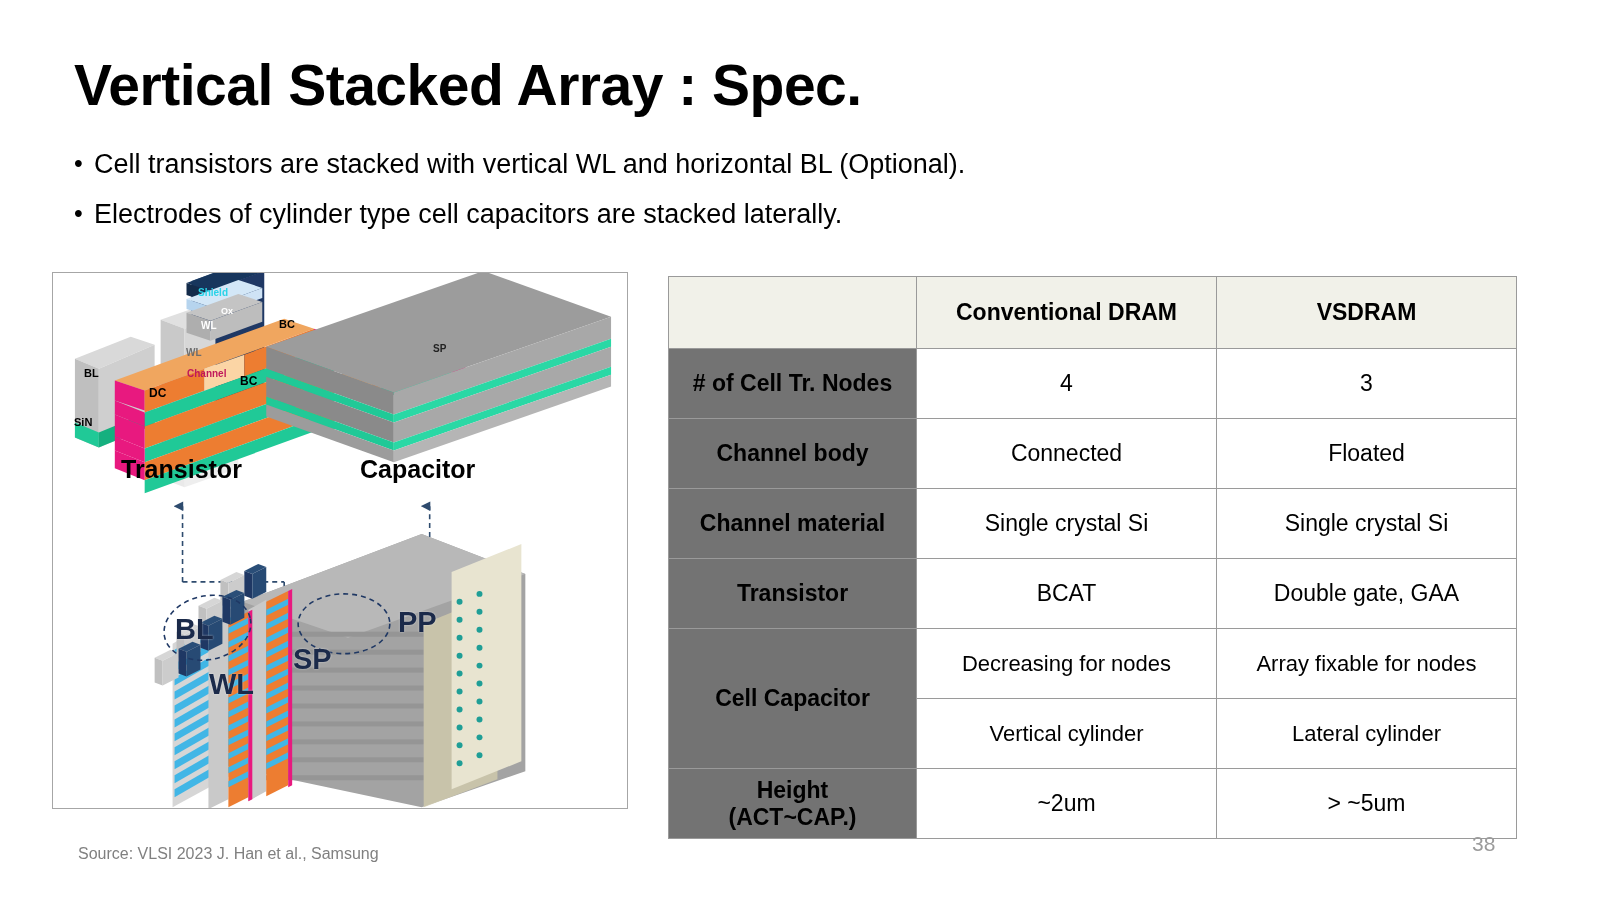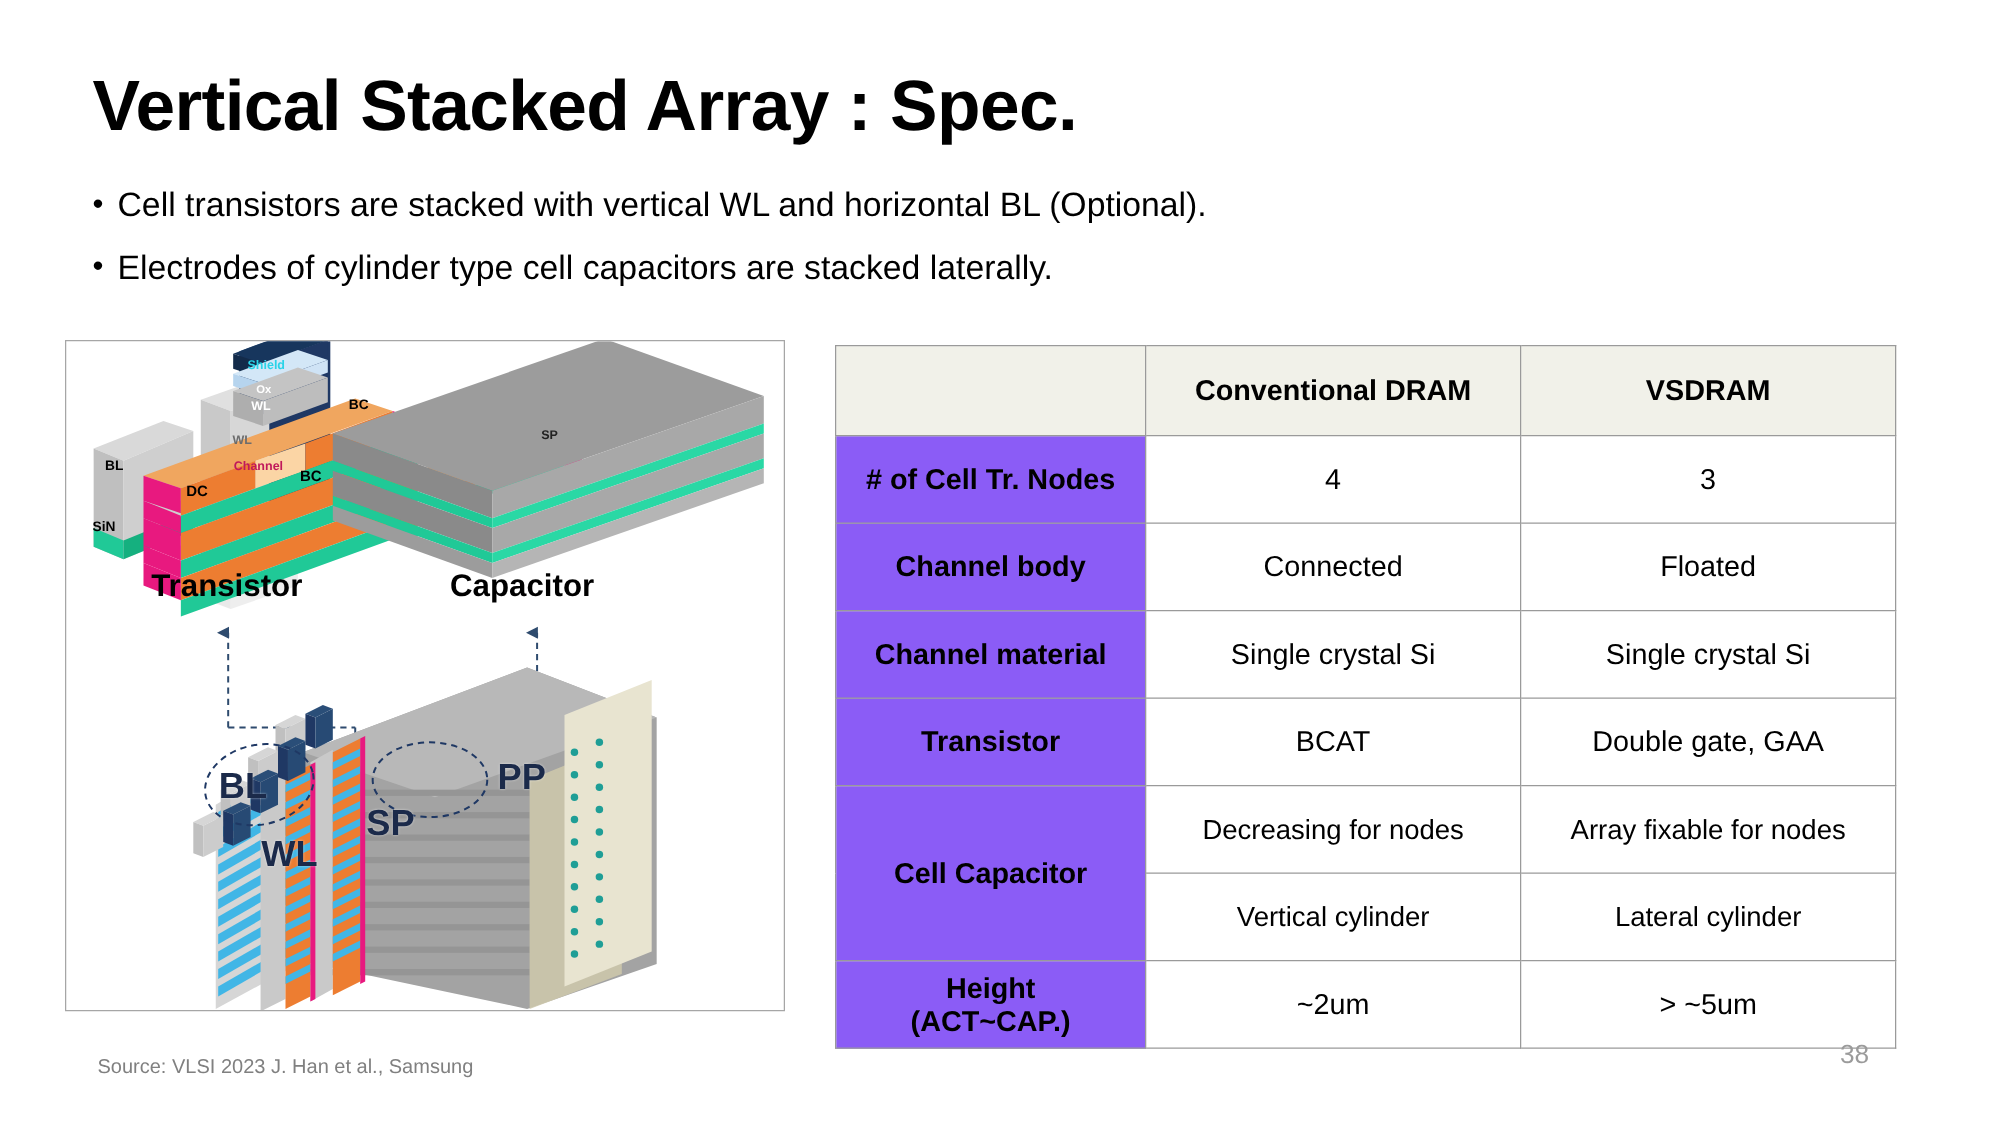--- a/index.html
+++ b/index.html
@@ -49,21 +49,21 @@
   .lbl-bl { left: 122px; top: 340px; font-size: 29px; }
   .lbl-wl { left: 156px; top: 395px; font-size: 29px; }
   .lbl-sp { left: 240px; top: 370px; font-size: 29px; }
   .lbl-pp { left: 345px; top: 333px; font-size: 29px; }
 
   .tiny-label {
     position: absolute; font-weight: bold; white-space: nowrap;
     font-size: 10px; color: #000;
   }
   .t-shield  { left: 145px; top: 14px; color: #29d3e8; font-size: 10px; }
-  .t-ox      { left: 152px; top: 33px; color: #ffffff; font-size: 9px; }
+  .t-ox      { left: 168px; top: 33px; color: #ffffff; font-size: 9px; }
   .t-wl1     { left: 148px; top: 47px; color: #ffffff; font-size: 10px; }
   .t-wl2     { left: 133px; top: 74px; color: #6d6d6d; font-size: 10px; }
   .t-bl      { left: 31px;  top: 94px; color: #000; font-size: 11px; }
   .t-sin     { left: 21px;  top: 143px; color: #000; font-size: 11px; }
   .t-dc      { left: 96px;  top: 81px; color: #000; font-size: 12px; margin-top: 32px; }
   .t-channel { left: 134px; top: 95px; color: #c0185b; font-size: 10px; }
   .t-bc1     { left: 187px; top: 101px; color: #000; font-size: 12px; }
   .t-bc2     { left: 226px; top: 45px; color: #000; font-size: 11px; }
   .t-sp      { left: 380px; top: 70px; color: #222; font-size: 10px; }
 
@@ -77,21 +77,21 @@
     border: 1px solid #9a9a9a;
     text-align: center; vertical-align: middle;
     font-size: 23px; color: #000; padding: 6px 16px;
   }
   table.spec .col-label { width: 248px; }
   table.spec .col-a { width: 300px; }
   table.spec .col-b { width: 300px; }
   thead th { background: #f1f1e9; font-weight: bold; height: 72px; font-size: 25px; }
   thead th.corner { background: #f1f1e9; }
   td.rowhead {
-    background: #8b5cf6; font-weight: bold; font-size: 23px;
+    background: #737373; font-weight: bold; font-size: 23px;
   }
   td.val { background: #ffffff; height: 70px; }
   td.val.small { font-size: 22px; }
   .two-line { line-height: 1.15; }
 
   
   .source {
     position: absolute; left: 78px; top: 845px;
     font-size: 16px; color: #808080; white-space: nowrap;
   }

